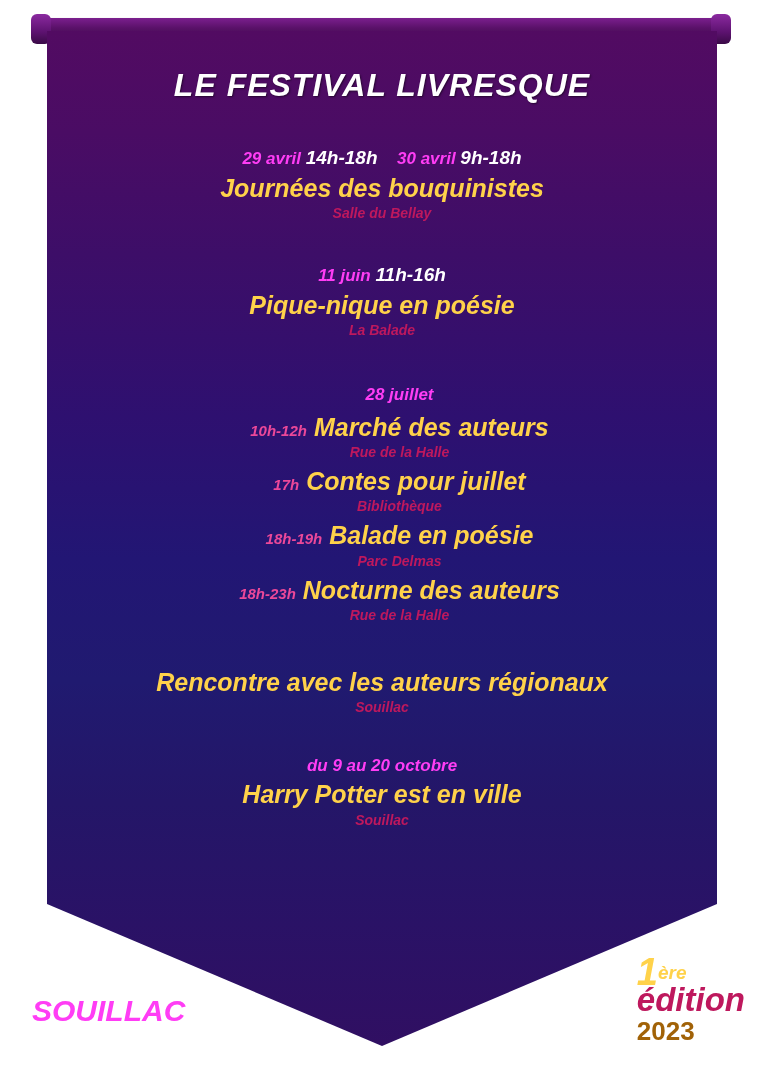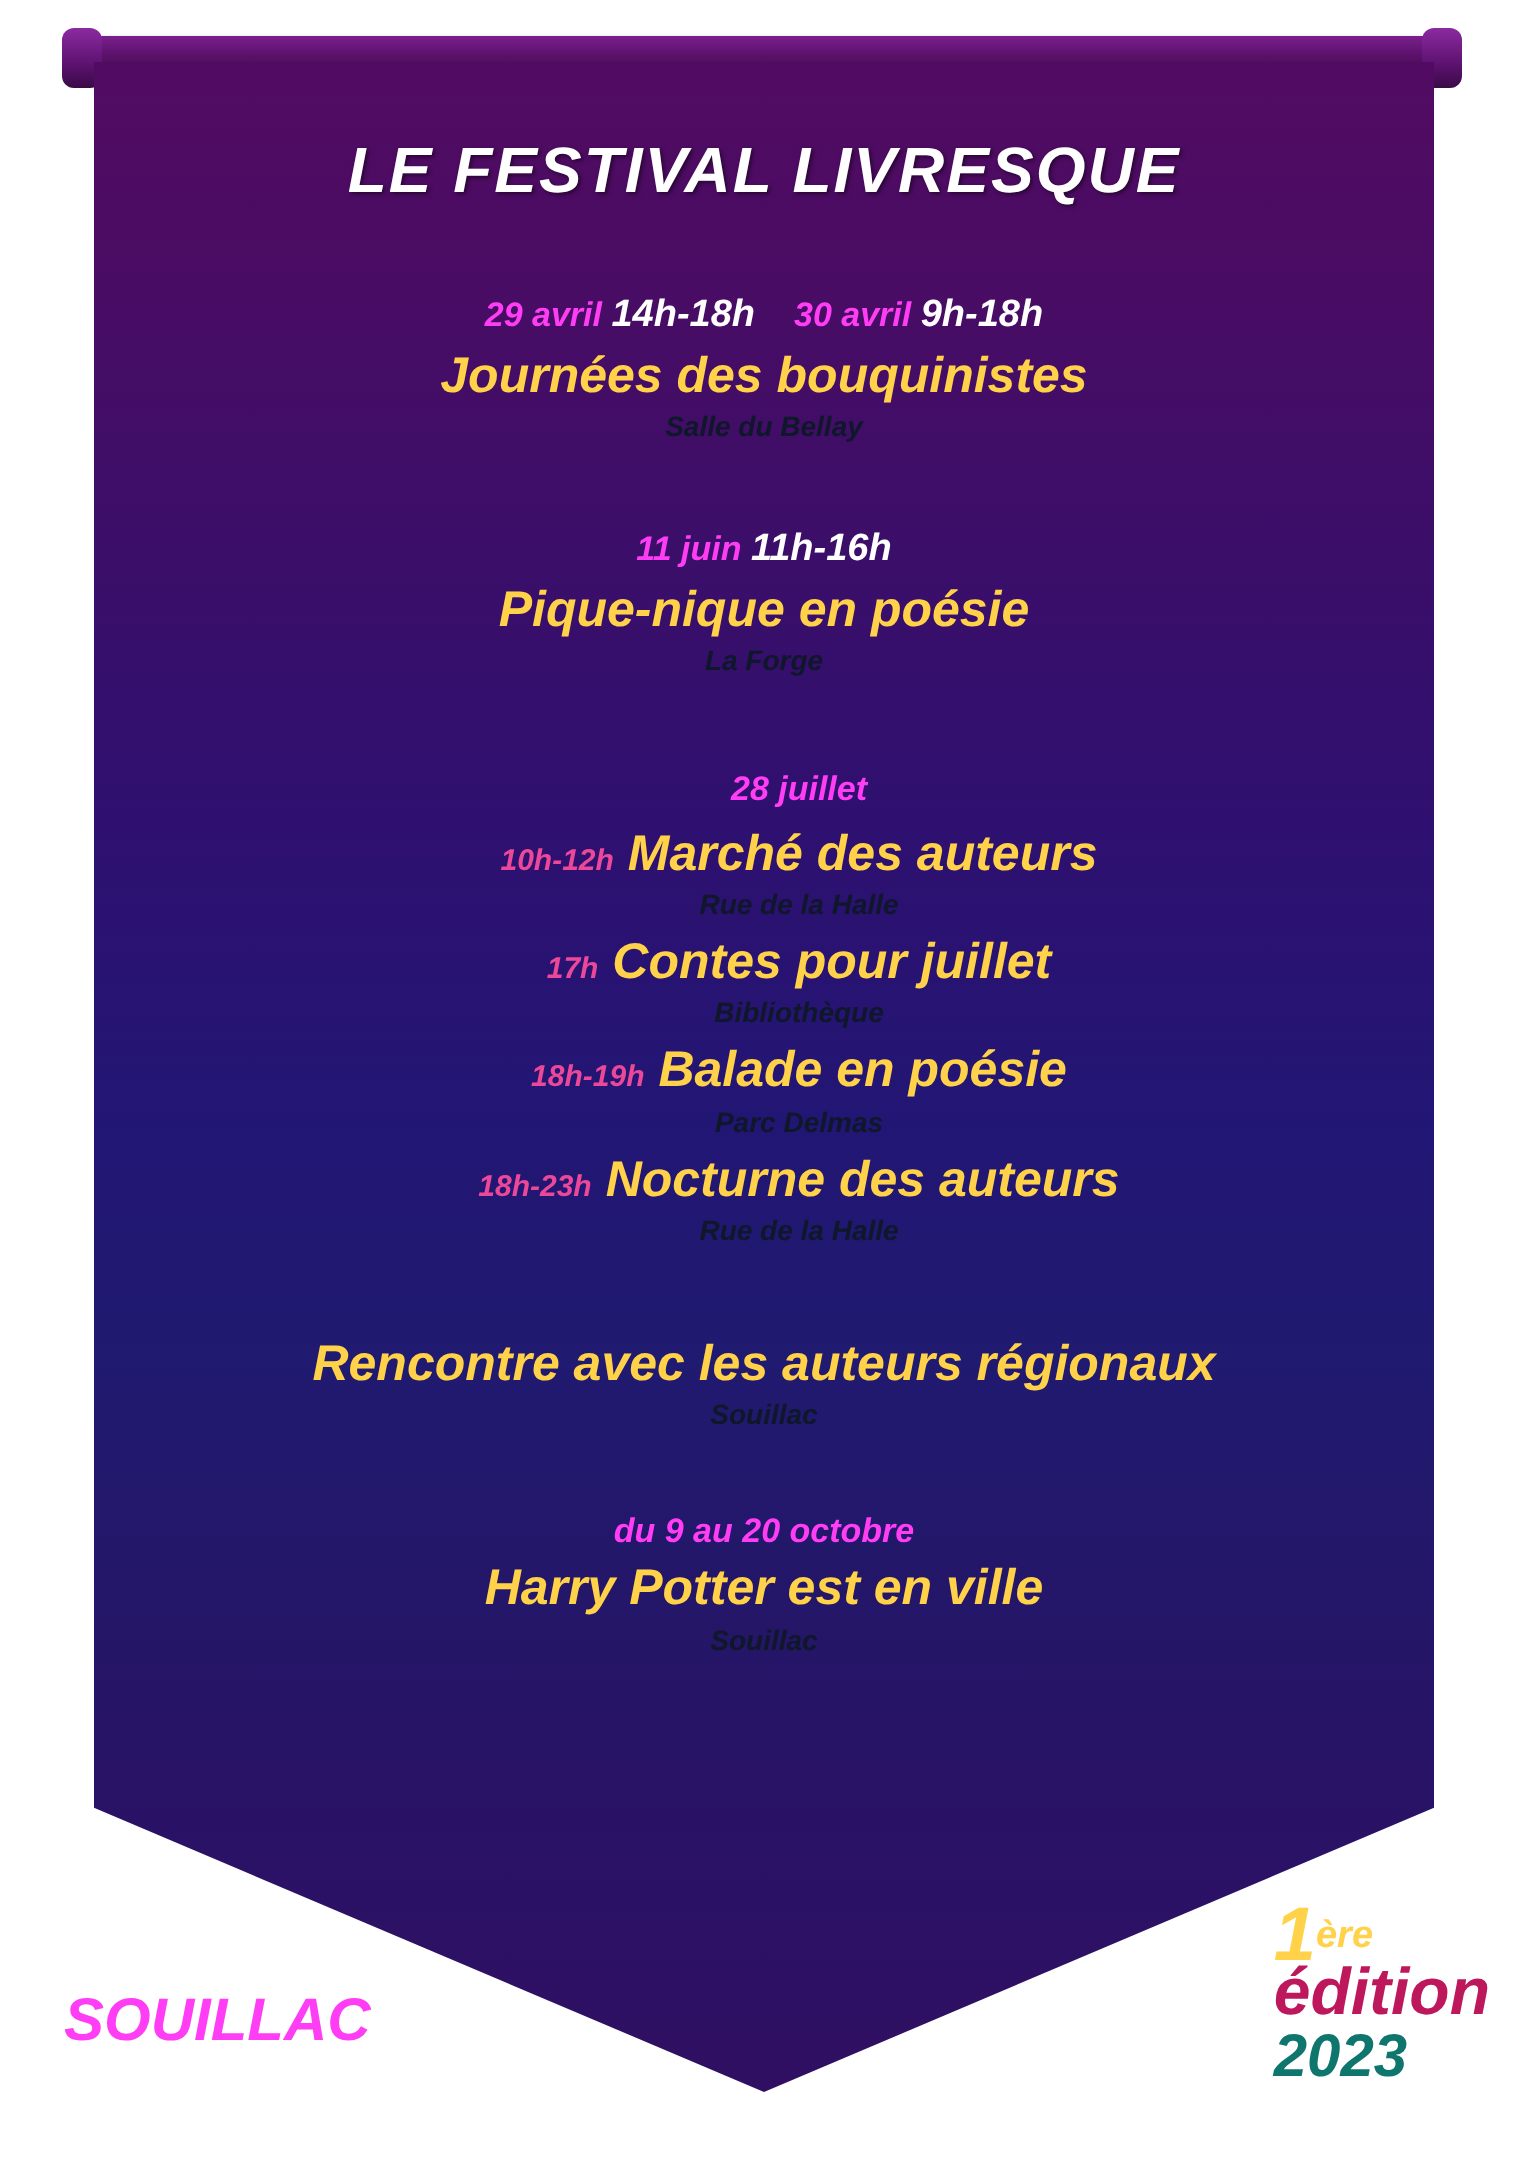--- a/index.html
+++ b/index.html
@@ -117,21 +117,21 @@
     font-size: 15px;
     font-weight: bold;
     font-style: italic;
     color: #ec4899;
     vertical-align: baseline;
   }
   .venue {
     font-size: 14px;
     font-weight: bold;
     font-style: italic;
-    color: #0f172a;
+    color: #be185d;
     margin-top: 1px;
   }
 
   .sub-event { margin-top: 6px; }
 
   .city {
     position: absolute;
     left: -8px;
     bottom: 52px;
     width: 320px;
@@ -166,24 +166,23 @@
   .edition .ed-word {
     font-size: 33px;
     font-weight: bold;
     font-style: italic;
     color: #be185d;
     display: block;
     margin-top: -8px;
   }
   .edition .ed-year {
     display: block;
-    font-size: 30px;
-    font-weight: bold;
-    font-style: italic;
-    color: #0f766e;
+    font-size: 26px;
+    font-weight: bold;
+    color: #a16207;
     margin-top: 2px;
   }
 </style>
 </head>
 <body>
 
 <div class="poster">
 
   <div class="rod"></div>
   <div class="rod-cap left"></div>
@@ -205,21 +204,21 @@
       <div class="event-title">Journées des bouquinistes</div>
       <div class="venue">Salle du Bellay</div>
     </div>
 
     <div class="block" style="margin-top:42px;">
       <div class="date-line">
         <span>11 juin</span>
         <span class="hours">11h-16h</span>
       </div>
       <div class="event-title">Pique-nique en poésie</div>
-      <div class="venue">La Forge</div>
+      <div class="venue">La Balade</div>
     </div>
 
     <div class="block" style="margin-top:46px;padding-left:35px;">
       <div class="date-line">
         <span>28 juillet</span>
       </div>
 
       <div class="sub-event">
         <div class="event-title">
           <span class="lead-hours">10h-12h</span>

